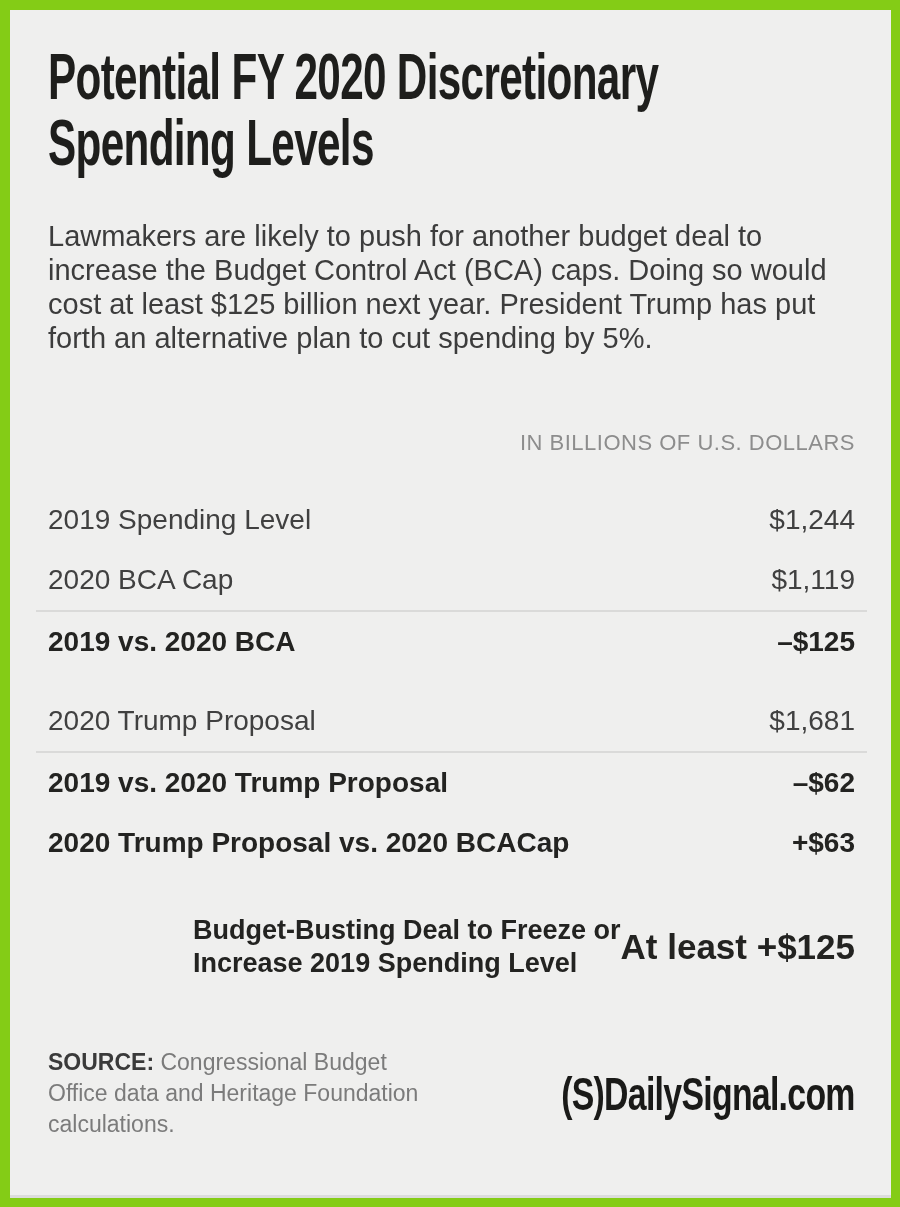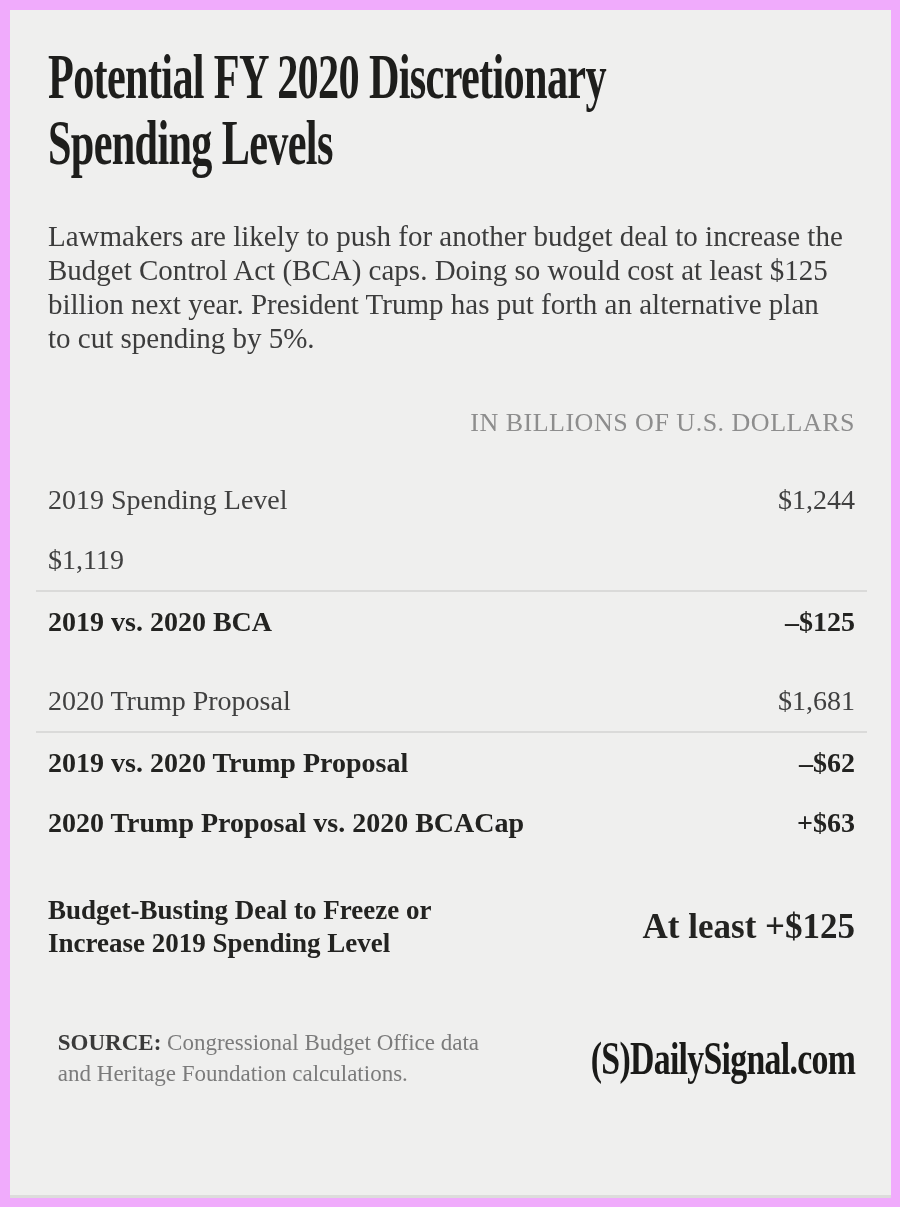--- a/index.html
+++ b/index.html
@@ -5,23 +5,22 @@
   html, body {
     margin: 0;
     padding: 0;
     background: #ffffff;
     font-family: "Liberation Sans", sans-serif;
   }
   .page {
     width: 900px;
     height: 1207px;
     position: relative;
-    background: #f0abfc;
+    background: #84cc16;
     overflow: hidden;
-    font-family: Liberation Serif, serif;
   }
   .card {
     position: absolute;
     top: 10px;
     left: 10px;
     width: 881px;
     height: 1185px;
     background: #efefee;
     box-shadow: 0 3px 0 #dcdcdb;
     padding: 0 36px 0 38px;
@@ -40,24 +39,24 @@
     transform: scaleX(0.66);
     transform-origin: left center;
   }
   .intro {
     max-width: 800px;
     color: #3c3c3c;
     font-size: 29px;
     line-height: 34px;
   }
   .units {
-    margin-top: 54px;
+    margin-top: 74px;
     text-align: right;
     color: #8d8d8d;
-    font-size: 26px;
+    font-size: 22px;
     letter-spacing: 0.5px;
     line-height: 28px;
   }
   .rows {
     margin-top: 48px;
   }
   .row {
     display: flex;
     justify-content: space-between;
     align-items: baseline;
@@ -72,21 +71,21 @@
   }
   .divider {
     height: 2px;
     background: #dadad9;
     margin: 15px -12px 15px -12px;
   }
   .section-gap { height: 49px; }
   .summary {
     margin-top: 56px;
     display: flex;
-    justify-content: space-between;
+    justify-content: flex-end;
     align-items: center;
   }
   .summary .label {
     font-weight: bold;
     font-size: 27px;
     line-height: 33px;
     color: #232321;
   }
   .summary .value {
     font-weight: bold;
@@ -136,20 +135,21 @@
     <div class="units">IN BILLIONS OF U.S. DOLLARS</div>
 
     <div class="rows">
 
       <div class="row">
         <span>2019 Spending Level</span>
         <span>$1,244</span>
       </div>
 
       <div class="row">
+        <span>2020 BCA Cap</span>
         <span>$1,119</span>
       </div>
 
       <div class="divider"></div>
 
       <div class="row bold">
         <span>2019 vs. 2020 BCA</span>
         <span>–$125</span>
       </div>
 

